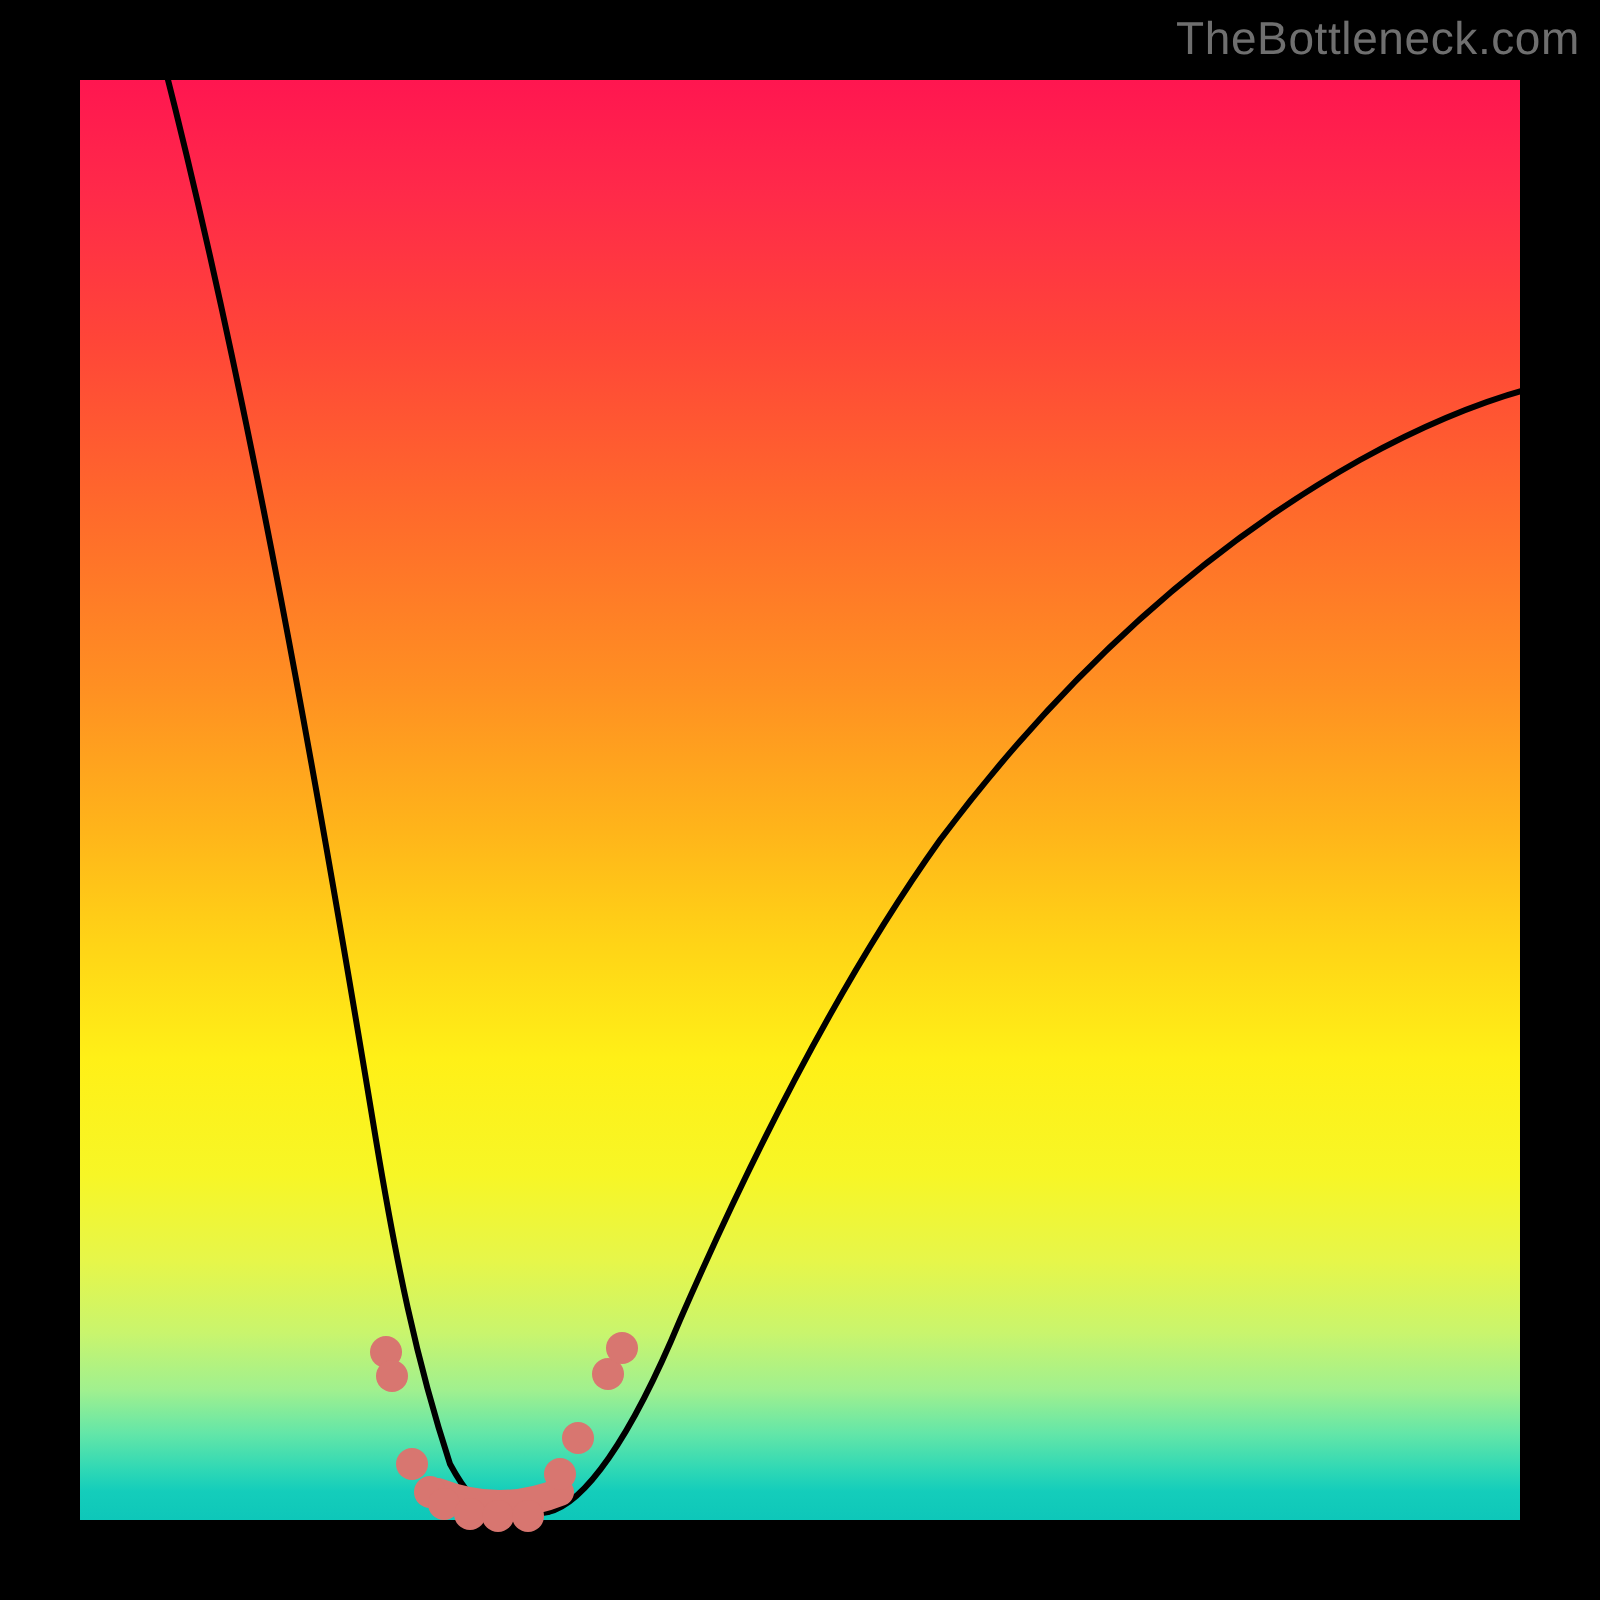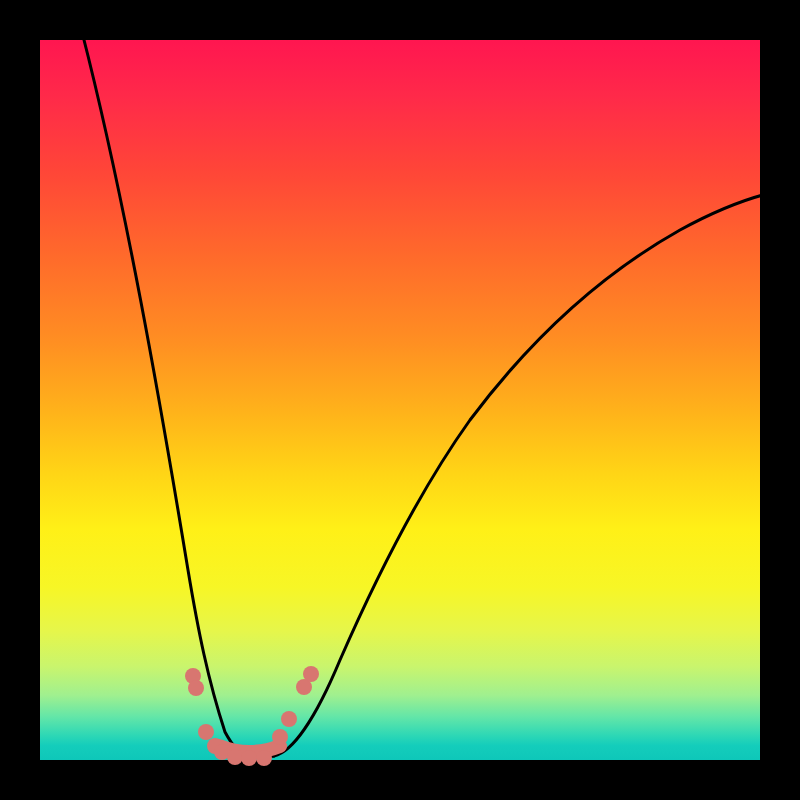--- a/index.html
+++ b/index.html
@@ -111,13 +111,14 @@
       <circle class="marker" cx="195" cy="717" r="8"></circle>
       <circle class="marker" cx="209" cy="718" r="8"></circle>
       <circle class="marker" cx="224" cy="718" r="8"></circle>
       <circle class="marker" cx="240" cy="697" r="8"></circle>
       <circle class="marker" cx="249" cy="679" r="8"></circle>
       <circle class="marker" cx="264" cy="647" r="8"></circle>
       <circle class="marker" cx="271" cy="634" r="8"></circle>
     </svg>
 
   </div>
+  <div class="watermark">TheBottleneck.com</div>
 </div>
 
 </body></html>

